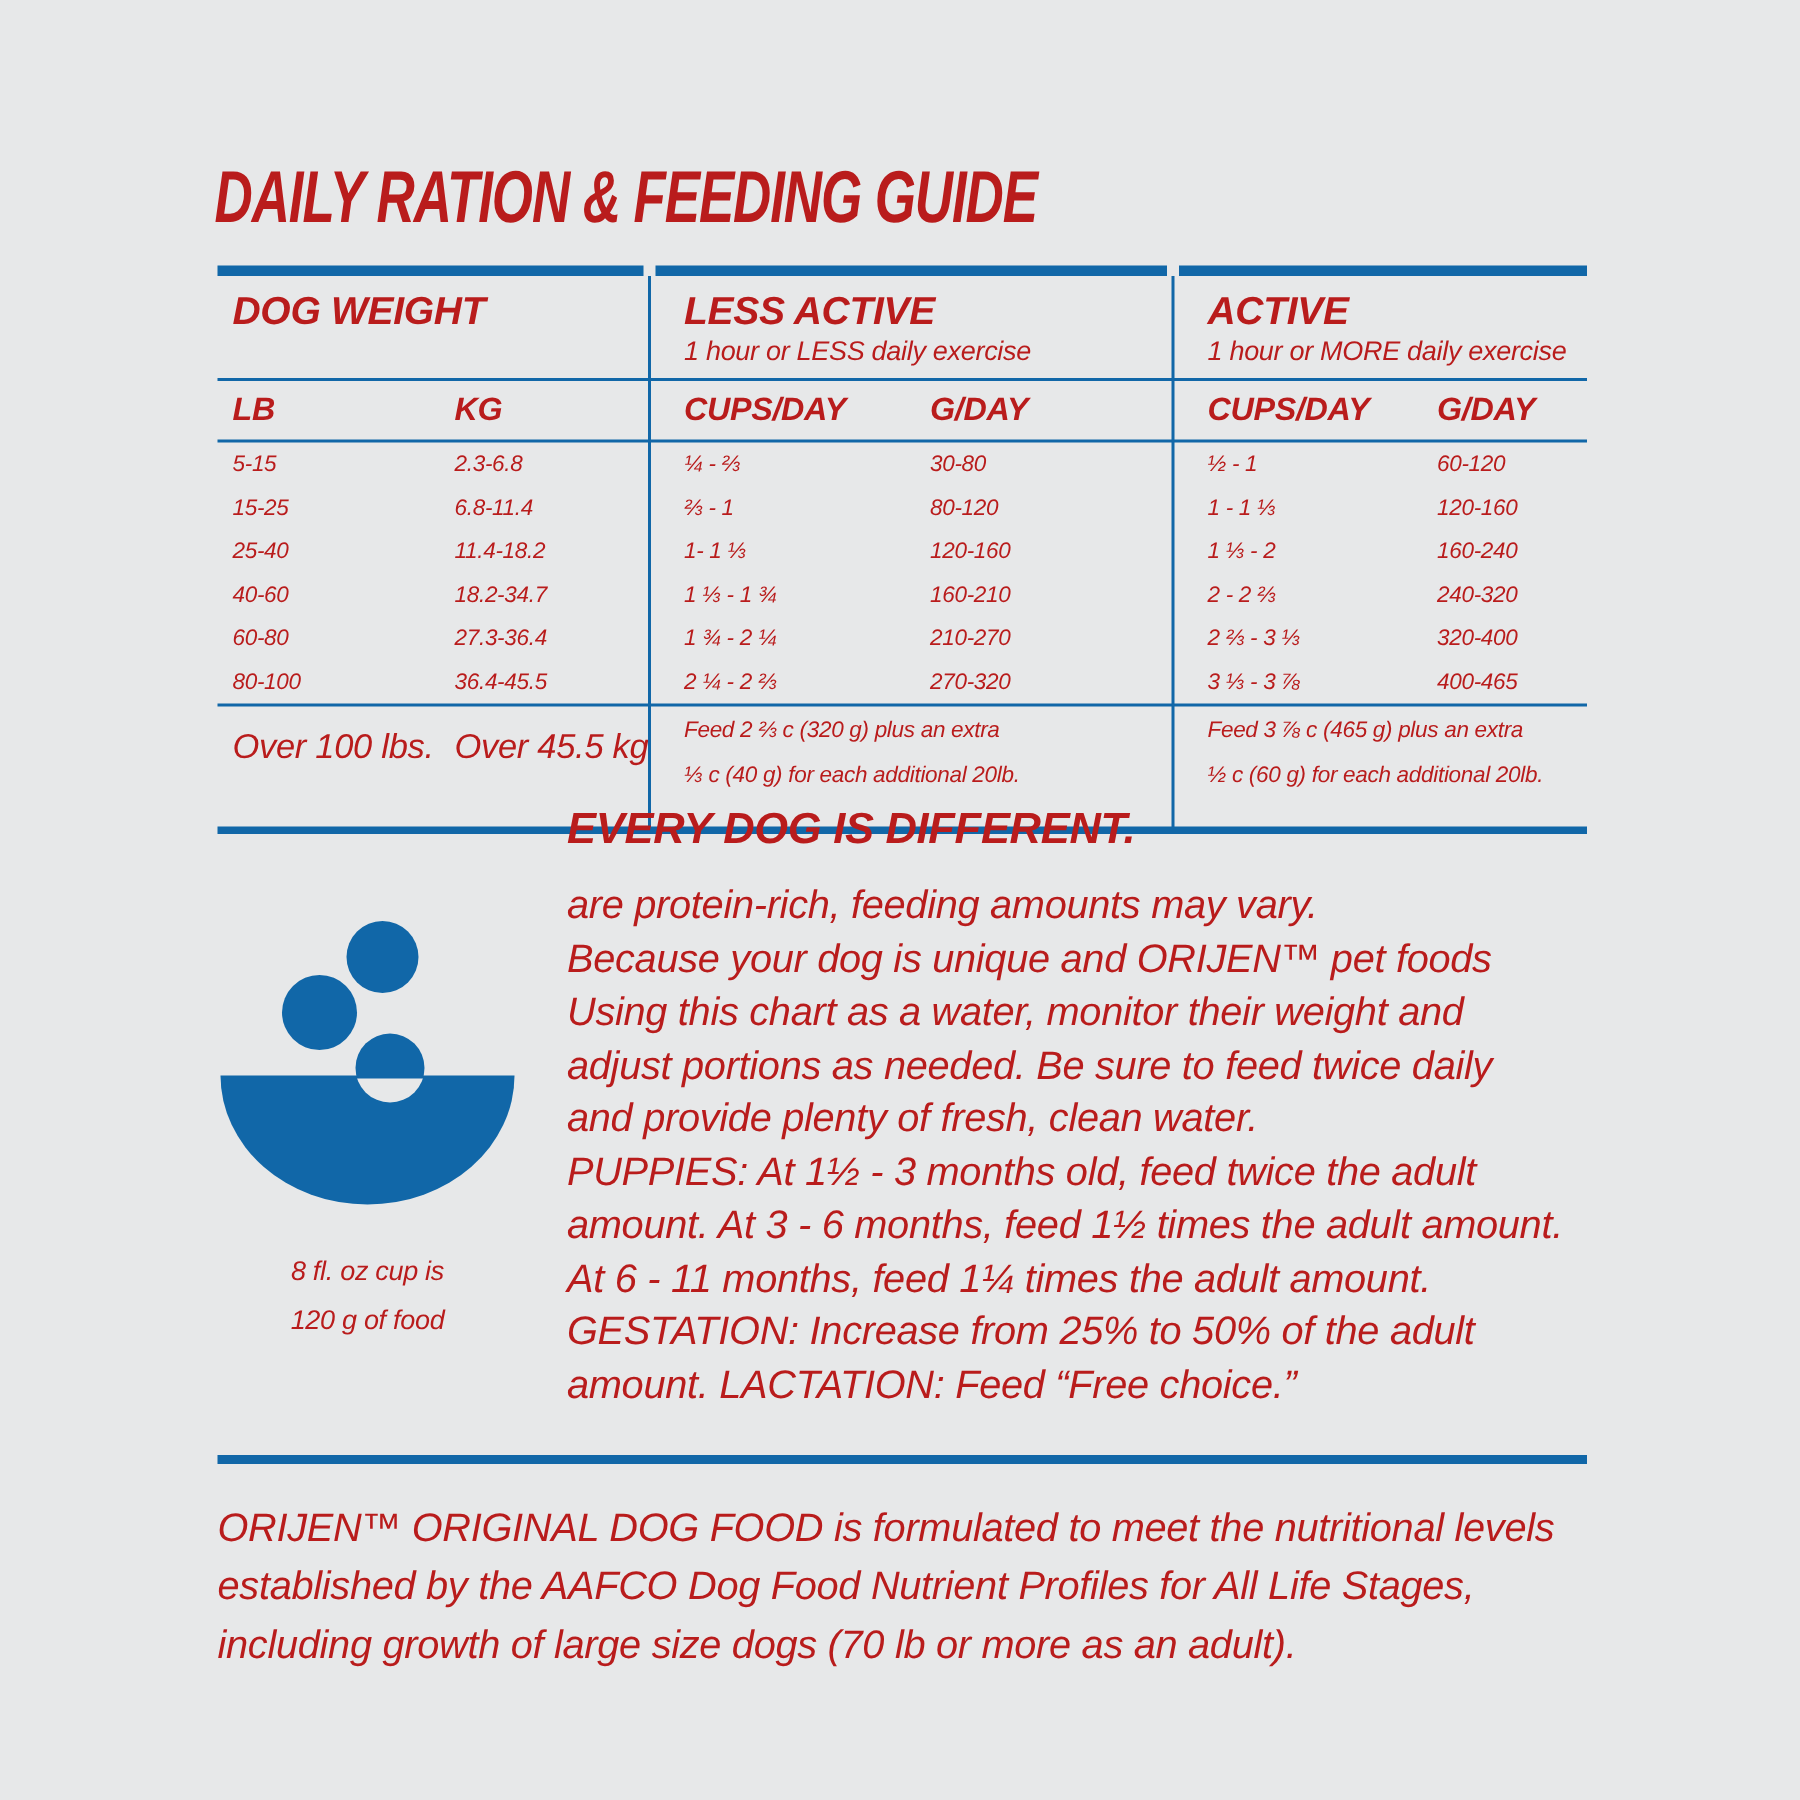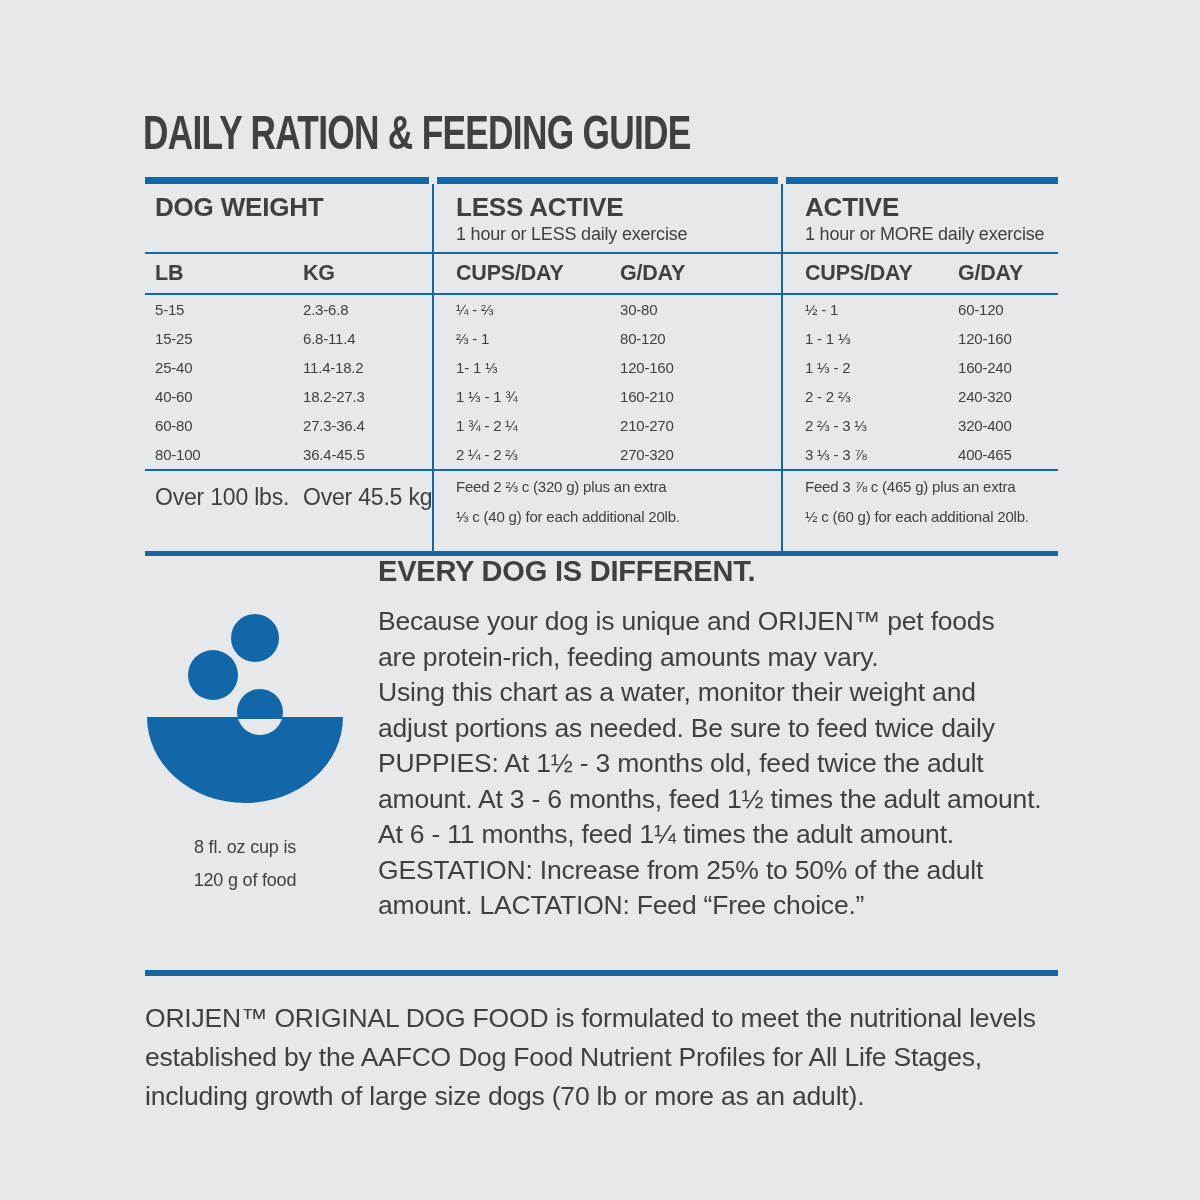--- a/index.html
+++ b/index.html
@@ -1,23 +1,24 @@
 <!DOCTYPE html>
 <html><head>
 <meta charset="utf-8">
 <style>
   html,body{margin:0;padding:0;}
   .page{
     position:relative;
     width:1200px;height:1200px;
     background:#e7e8e9;
     font-family:"Liberation Sans","DejaVu Sans",sans-serif;
-    color:#404040;
+    color:#b91c1c;
     overflow:hidden;
     letter-spacing:-0.2px;
+    font-style:italic;
   }
   
   .title{
     position:absolute;left:143px;top:104px;
     font-size:49px;font-weight:bold;
     transform:scaleX(0.72);transform-origin:left top;
     white-space:nowrap;letter-spacing:-1px;
   }
   
   .feed-table{position:absolute;left:145px;top:177px;width:913px;height:266px;}
@@ -49,21 +50,21 @@
   .vdivider{position:absolute;top:7px;width:2px;height:372px;background:var(--blue);}
   .vd1{left:287px;} .vd2{left:636px;}
   .bottombar{position:absolute;left:0;top:374px;width:913px;height:5px;background:var(--blue);}
   
   .bowl-wrap{position:absolute;left:145px;top:612px;width:200px;height:196px;}
   .bowl-caption{
     position:absolute;left:145px;top:831px;width:200px;
     text-align:center;font-size:18px;line-height:33px;
   }
   
-  .info{position:absolute;left:378px;top:555px;width:712px;}
+  .info{position:absolute;left:378px;top:537px;width:712px;}
   .info-heading{font-size:29px;font-weight:bold;margin-bottom:16px;white-space:nowrap;}
   .info-line{font-size:26.5px;line-height:35.5px;white-space:nowrap;}
   
   .divider-bar{position:absolute;left:145px;top:970px;width:913px;height:6px;background:var(--blue);}
   .footer{position:absolute;left:145px;top:999px;}
   .footer-line{font-size:26.5px;line-height:39px;white-space:nowrap;}
 </style>
 </head>
 <body>
 
@@ -92,21 +93,21 @@
         <div class="row">
             <span class="cA">15-25</span>
             <span class="cB">6.8-11.4</span>
           </div>
         <div class="row">
             <span class="cA">25-40</span>
             <span class="cB">11.4-18.2</span>
           </div>
         <div class="row">
             <span class="cA">40-60</span>
-            <span class="cB">18.2-27.3</span>
+            <span class="cB">18.2-34.7</span>
           </div>
         <div class="row">
             <span class="cA">60-80</span>
             <span class="cB">27.3-36.4</span>
           </div>
         <div class="row">
             <span class="cA">80-100</span>
             <span class="cB">36.4-45.5</span>
           </div>
       </div>
@@ -224,24 +225,25 @@
       <circle cx="115" cy="100" r="23" fill="#e7e8e9" clip-path="url(#belowRim)"></circle>
     </svg>
   </div>
   <div class="bowl-caption">
     <div>8 fl. oz cup is</div>
     <div>120 g of food</div>
   </div>
 
   <div class="info">
     <div class="info-heading">EVERY DOG IS DIFFERENT.</div>
+    <div class="info-line">are protein-rich, feeding amounts may vary.</div>
     <div class="info-line">Because your dog is unique and ORIJEN™ pet foods</div>
-    <div class="info-line">are protein-rich, feeding amounts may vary.</div>
     <div class="info-line">Using this chart as a water, monitor their weight and</div>
     <div class="info-line">adjust portions as needed. Be sure to feed twice daily</div>
+    <div class="info-line">and provide plenty of fresh, clean water.</div>
     <div class="info-line">PUPPIES: At 1½ - 3 months old, feed twice the adult</div>
     <div class="info-line">amount. At 3 - 6 months, feed 1½ times the adult amount.</div>
     <div class="info-line">At 6 - 11 months, feed 1¼ times the adult amount.</div>
     <div class="info-line">GESTATION: Increase from 25% to 50% of the adult</div>
     <div class="info-line">amount. LACTATION: Feed “Free choice.”</div>
   </div>
 
   <div class="divider-bar"></div>
 
   <div class="footer">

